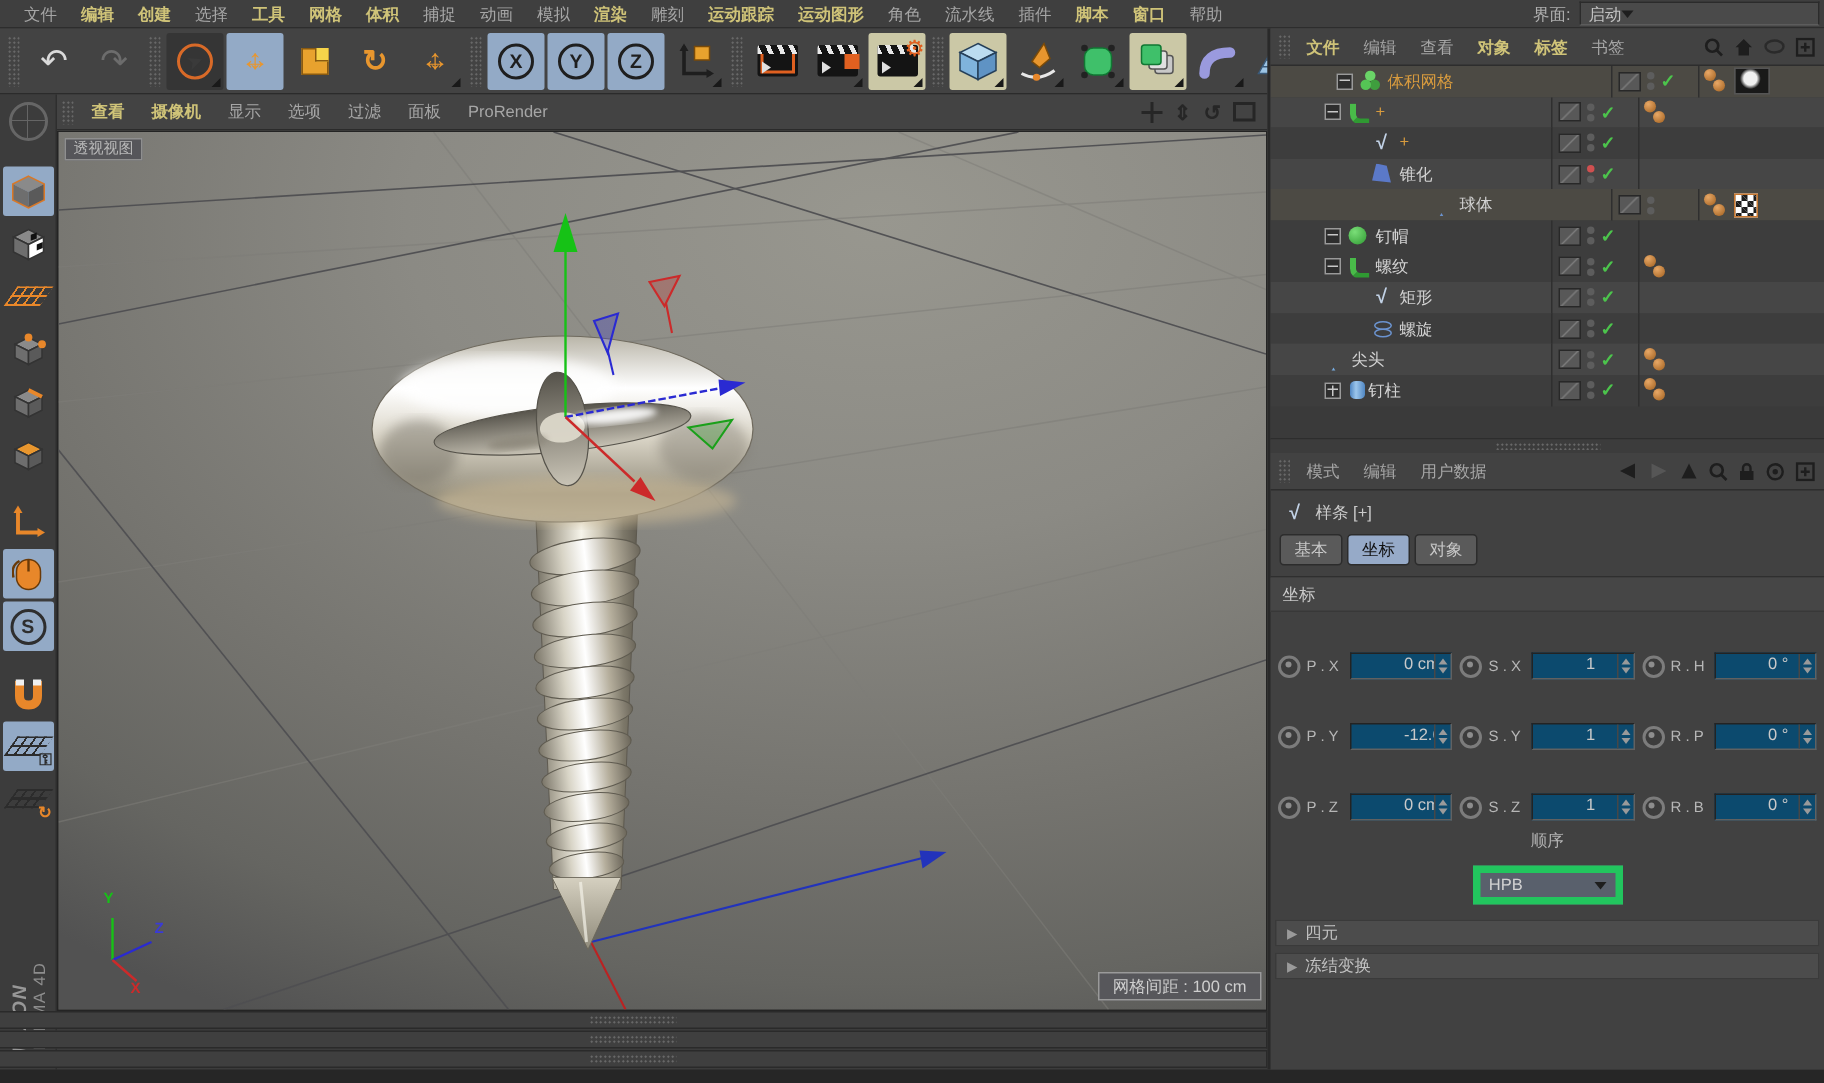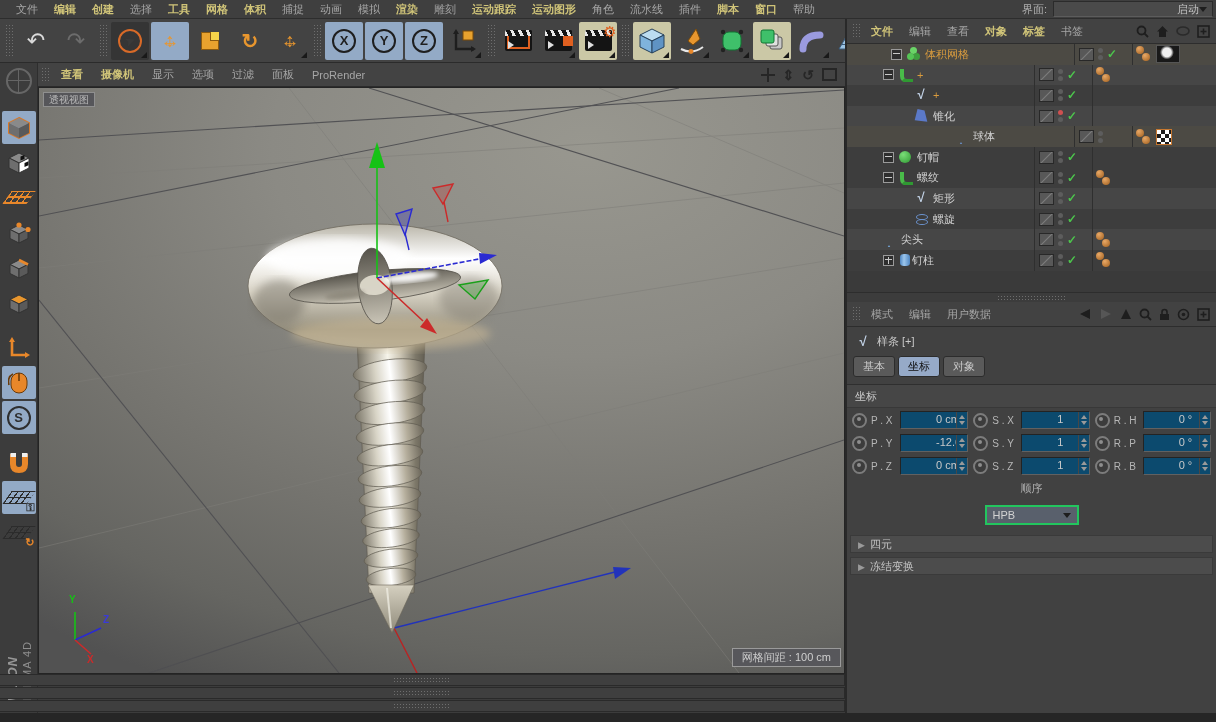--- a/index.html
+++ b/index.html
@@ -6,21 +6,21 @@
   .app{position:relative;width:1216px;height:722px;background:#3c3c3c;overflow:hidden;
        font-family:"Liberation Sans",sans-serif;font-size:11px;color:#b4b4b4;text-decoration:underline;}
   
   .menubar{position:absolute;top:0;left:0;width:1216px;height:19px;background:#3f3f3f;
            border-bottom:1px solid #2d2d2d;display:flex;align-items:center;box-sizing:border-box;padding-left:8px;}
   .mi{padding:0 8px;color:#a6a6a6;white-space:nowrap;cursor:default;}
   .mi.hl{color:#cfc378;font-weight:bold;}
   .iface{margin-left:auto;display:flex;align-items:center;gap:6px;padding-right:3px;}
   .iface .lbl{color:#b0b0b0;}
   .dd{width:148px;height:14px;background:#4a4a4a;border:1px solid #2b2b2b;border-bottom-color:#5c5c5c;
-      display:flex;align-items:center;justify-content:flex-end;padding:0 5px;color:#c2c2c2;}
+      display:flex;align-items:center;justify-content:flex-start;padding:0 5px;color:#c2c2c2;}
   .caret{width:0;height:0;border-left:4px solid transparent;border-right:4px solid transparent;border-top:5px solid #1e1e1e;}
   
   .toolbar{position:absolute;top:19px;left:0;width:845px;height:44px;background:#434343;
            border-bottom:1px solid #2b2b2b;display:flex;align-items:center;box-sizing:border-box;padding-left:2px;}
   .grip{width:8px;height:34px;background-image:radial-gradient(#6e6e6e 28%,transparent 30%);
         background-size:3px 3px;margin:0 3px;flex:none;}
   .grip.h{height:8px;width:56px;}
   .tb{width:38px;height:38px;flex:none;display:flex;align-items:center;justify-content:center;
       position:relative;border-radius:2px;margin:0 1px;}
   .tb.sel{background:#93aac6;}
@@ -152,35 +152,35 @@
      background-image:linear-gradient(45deg,#1c1c1c 25%,transparent 25%,transparent 75%,#1c1c1c 75%),
                       linear-gradient(45deg,#1c1c1c 25%,transparent 25%,transparent 75%,#1c1c1c 75%);
      background-size:8px 8px;background-position:0 0,4px 4px;}
   .splitter{height:9px;flex:none;background:#3c3c3c;display:flex;align-items:center;justify-content:center;}
   
   .amtitle{display:flex;align-items:center;gap:7px;padding:7px 9px 4px;color:#cacaca;}
   .amtabs{display:flex;gap:3px;padding:3px 6px 7px;border-bottom:1px solid #2f2f2f;}
   .tab{background:#5a5a5a;border:1px solid #2c2c2c;border-radius:3px;padding:2px 9px;color:#c8c8c8;}
   .tab.active{background:#96aac8;color:#111;}
   .coordhdr{padding:4px 8px 3px;color:#cacaca;background:#464646;border-bottom:1px solid #383838;}
-  .crow{display:flex;align-items:center;padding:3px 5px 2px;gap:5px;}
+  .crow{display:flex;align-items:center;padding:3px 5px 2px;gap:5px;margin-top:24px;}
   .cell{display:flex;align-items:center;gap:4px;flex:1;min-width:0;}
   .radio{width:11px;height:11px;border:2px solid #7c7c7c;border-radius:50%;background:#3c3c3c;
      position:relative;flex:none;}
   .radio::before{content:"";position:absolute;left:2.5px;top:2.5px;width:4px;height:4px;border-radius:50%;background:#8d8d8d;}
   .clabel{width:25px;flex:none;color:#b6b6b6;font-size:10px;white-space:nowrap;}
   .field{flex:1;height:16px;background:#0c4a6e;border:1px solid #232323;border-bottom-color:#616161;
      border-right-color:#616161;display:flex;min-width:0;padding-left:32px;}
   .fval{flex:1;min-width:0;padding:0 3px;line-height:15px;color:#c9c9c9;white-space:nowrap;overflow:hidden;}
   .stepper{width:10px;flex:none;border-left:1px solid #474747;display:flex;flex-direction:column;
      align-items:center;justify-content:center;gap:2px;}
   .stu{width:0;height:0;border-left:3px solid transparent;border-right:3px solid transparent;border-bottom:4px solid #9a9a9a;}
   .std{width:0;height:0;border-left:3px solid transparent;border-right:3px solid transparent;border-top:4px solid #9a9a9a;}
   .orderrow{display:flex;align-items:center;justify-content:flex-end;gap:9px;padding:4px 9px 6px;flex-direction:column;}
-  .ddl{width:78px;height:16px;background:#59606c;border:2px solid #22c55e;display:flex;align-items:center;
+  .ddl{width:78px;height:16px;background:#59606c;border:5px solid #22c55e;display:flex;align-items:center;
      justify-content:space-between;padding:0 6px;color:#d2d2d2;}
   .sect{margin:4px 3px 0;height:16px;line-height:16px;background:#4c4c4c;border:1px solid #3a3a3a;
      color:#c2c2c2;padding-left:7px;}
   .sect .arr{color:#9a9a9a;margin-right:5px;font-size:9px;}
 </style>
 </head>
 <body>
 
 <div class="app">
 

